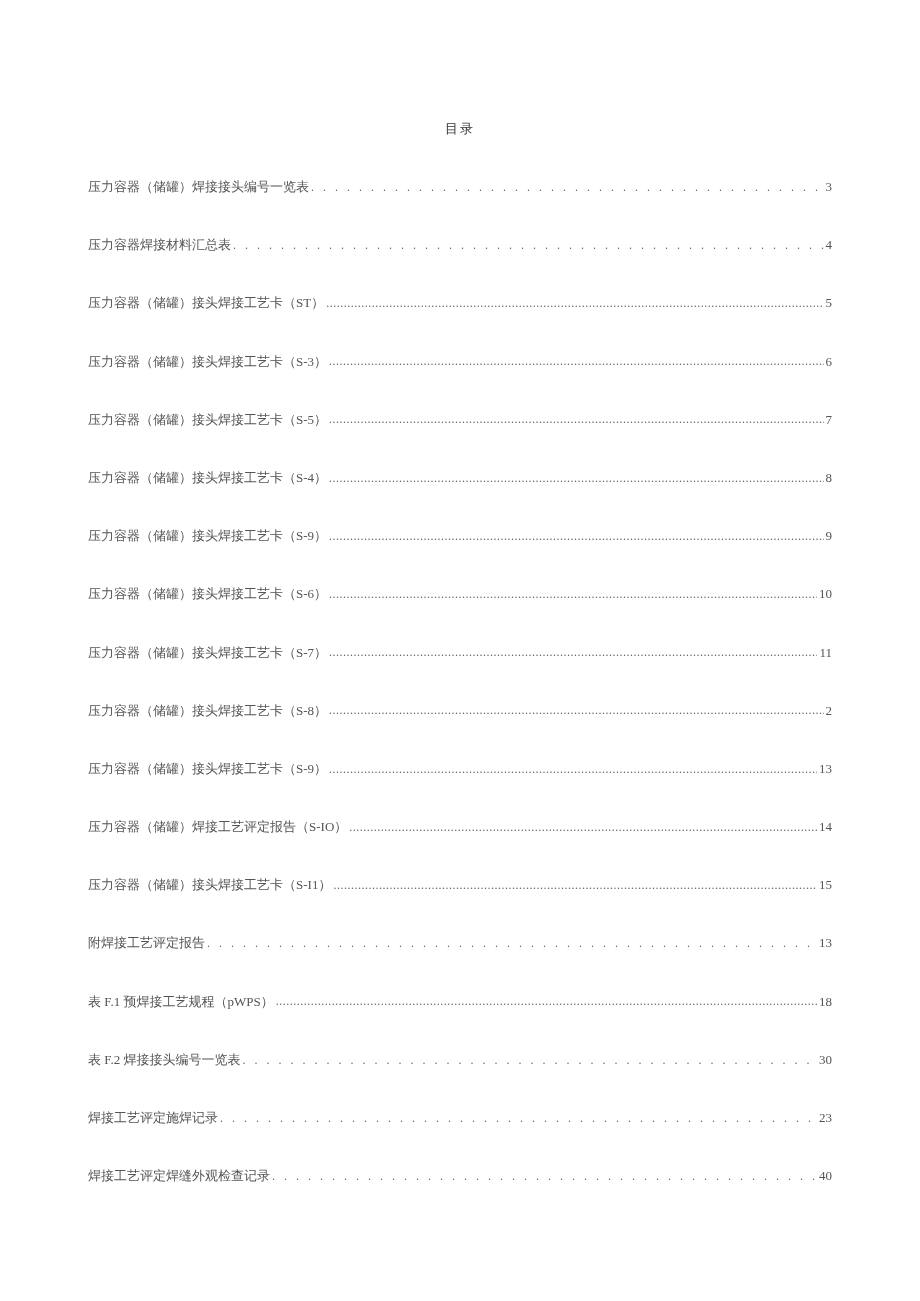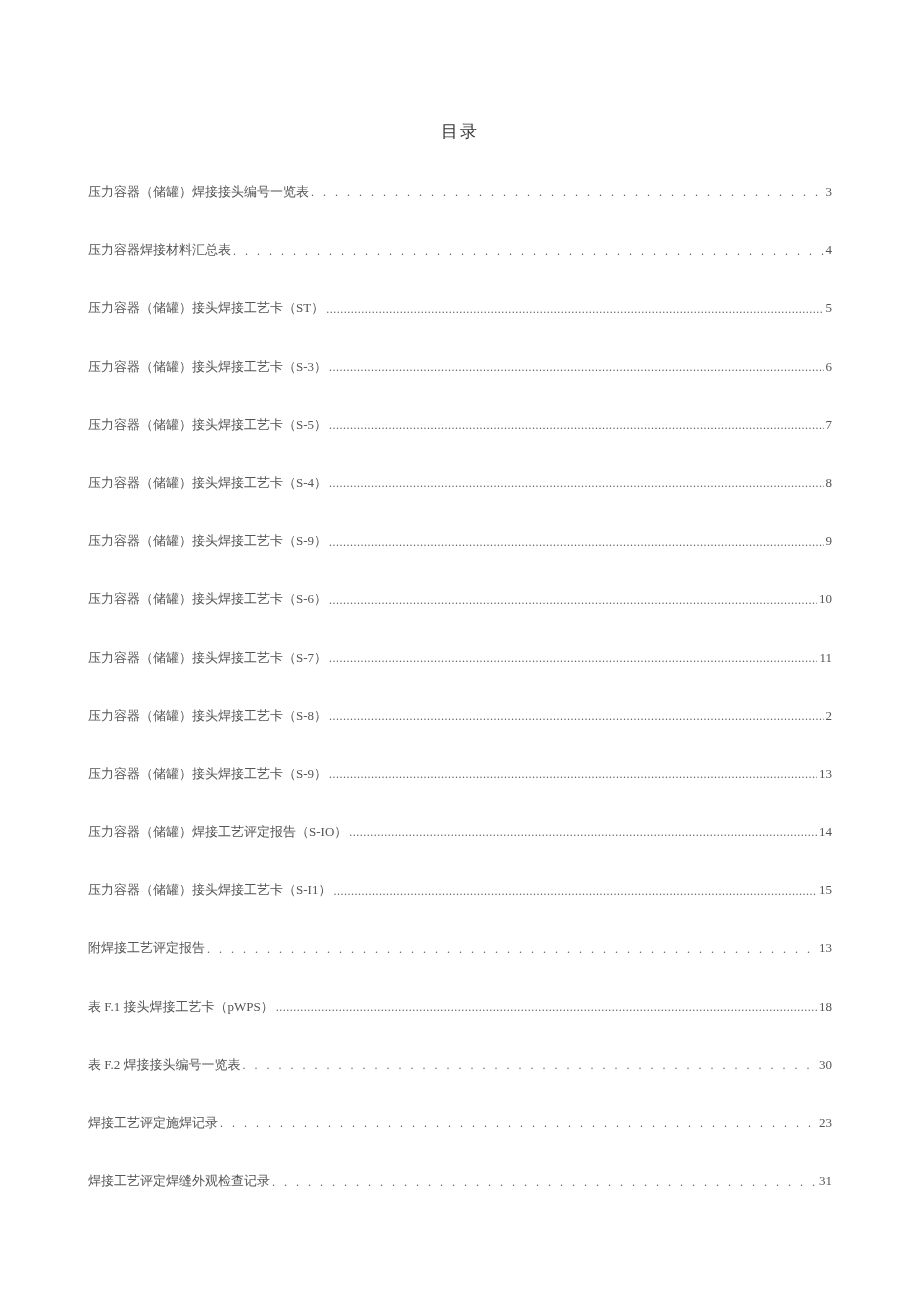--- a/index.html
+++ b/index.html
@@ -12,33 +12,33 @@
       height: 1301px;
       background: #ffffff;
       font-family: "SimSun", "宋体", serif;
       position: relative;
     }
     .page {
       padding: 120px 88px 0 88px;
     }
     .title {
       text-align: center;
-      font-size: 17px;
+      font-size: 13px;
       color: #333;
       margin-bottom: 38px;
       font-weight: normal;
       letter-spacing: 2px;
       font-family: Liberation Serif, serif;
     }
     .toc-list {
       list-style: none;
     }
     .toc-item {
       display: flex;
-      align-items: flex-end;
+      align-items: center;
       font-size: 13px;
       color: #555;
       margin-bottom: 22px;
       line-height: 1.4;
       white-space: nowrap;
       margin-top: 40px;
     }
     .toc-label {
       flex-shrink: 0;
     }
@@ -128,33 +128,33 @@
         <span class="toc-label">压力容器（储罐）接头焊接工艺卡（S-I1）</span>
         <span class="toc-dots toc-dots-tight">................................................................................................................................................................................................................................................</span>
         <span class="toc-page">15</span>
       </li>
       <li class="toc-item">
         <span class="toc-label">附焊接工艺评定报告</span>
         <span class="toc-dots"> . . . . . . . . . . . . . . . . . . . . . . . . . . . . . . . . . . . . . . . . . . . . . . . . . . . . . . . . . . . . . . . . . . . . . . . . . . . . . . . . . . . . . . . . . . . . . . . . . . . . . . . . . . . . . . . . . . . . . . . .</span>
         <span class="toc-page">13</span>
       </li>
       <li class="toc-item">
-        <span class="toc-label">表 F.1 接头焊接工艺卡（pWPS）</span>
+        <span class="toc-label">表 F.1 预焊接工艺规程（pWPS）</span>
         <span class="toc-dots toc-dots-tight">................................................................................................................................................................................................................................................</span>
         <span class="toc-page">18</span>
       </li>
       <li class="toc-item">
         <span class="toc-label">表 F.2 焊接接头编号一览表</span>
         <span class="toc-dots"> . . . . . . . . . . . . . . . . . . . . . . . . . . . . . . . . . . . . . . . . . . . . . . . . . . . . . . . . . . . . . . . . . . . . . . . . . . . . . . . . . . . . . . . . . . . . . . . . . . . . . . . . . . . . . . . . . . . . . . . .</span>
         <span class="toc-page">30</span>
       </li>
       <li class="toc-item">
         <span class="toc-label">焊接工艺评定施焊记录</span>
         <span class="toc-dots"> . . . . . . . . . . . . . . . . . . . . . . . . . . . . . . . . . . . . . . . . . . . . . . . . . . . . . . . . . . . . . . . . . . . . . . . . . . . . . . . . . . . . . . . . . . . . . . . . . . . . . . . . . . . . . . . . . . . . . . . .</span>
         <span class="toc-page">23</span>
       </li>
       <li class="toc-item">
         <span class="toc-label">焊接工艺评定焊缝外观检查记录</span>
         <span class="toc-dots"> . . . . . . . . . . . . . . . . . . . . . . . . . . . . . . . . . . . . . . . . . . . . . . . . . . . . . . . . . . . . . . . . . . . . . . . . . . . . . . . . . . . . . . . . . . . . . . . . . . . . . . . . . . . . . . . . . . . . . . . .</span>
-        <span class="toc-page">31</span>
+        <span class="toc-page">40</span>
       </li>
     </ul>
 </div>
 
 </body></html>

